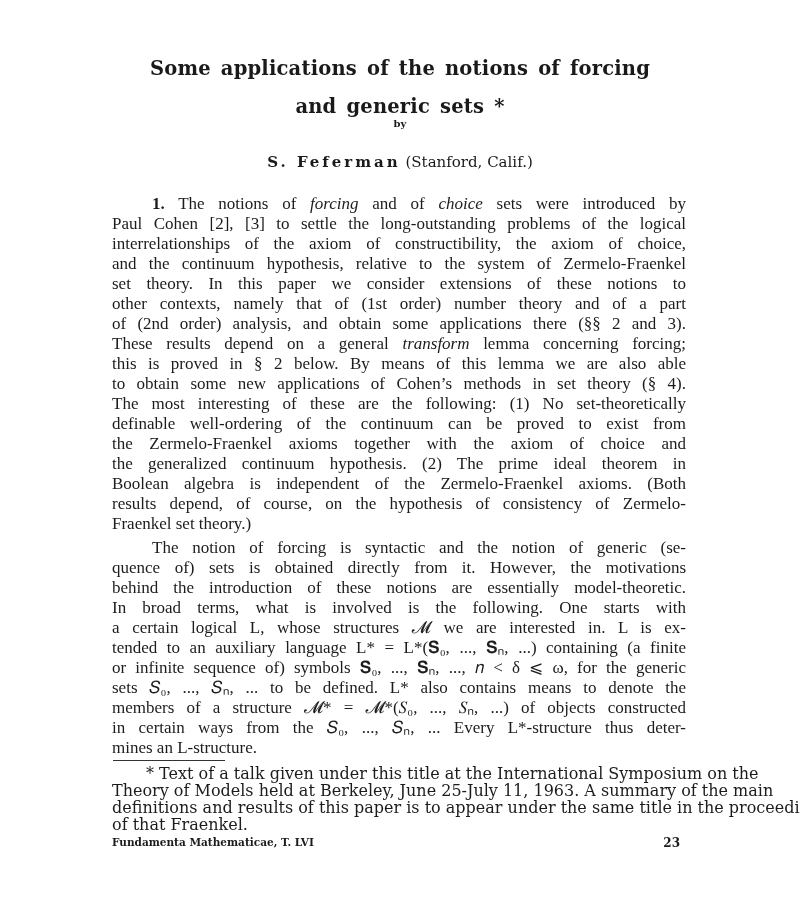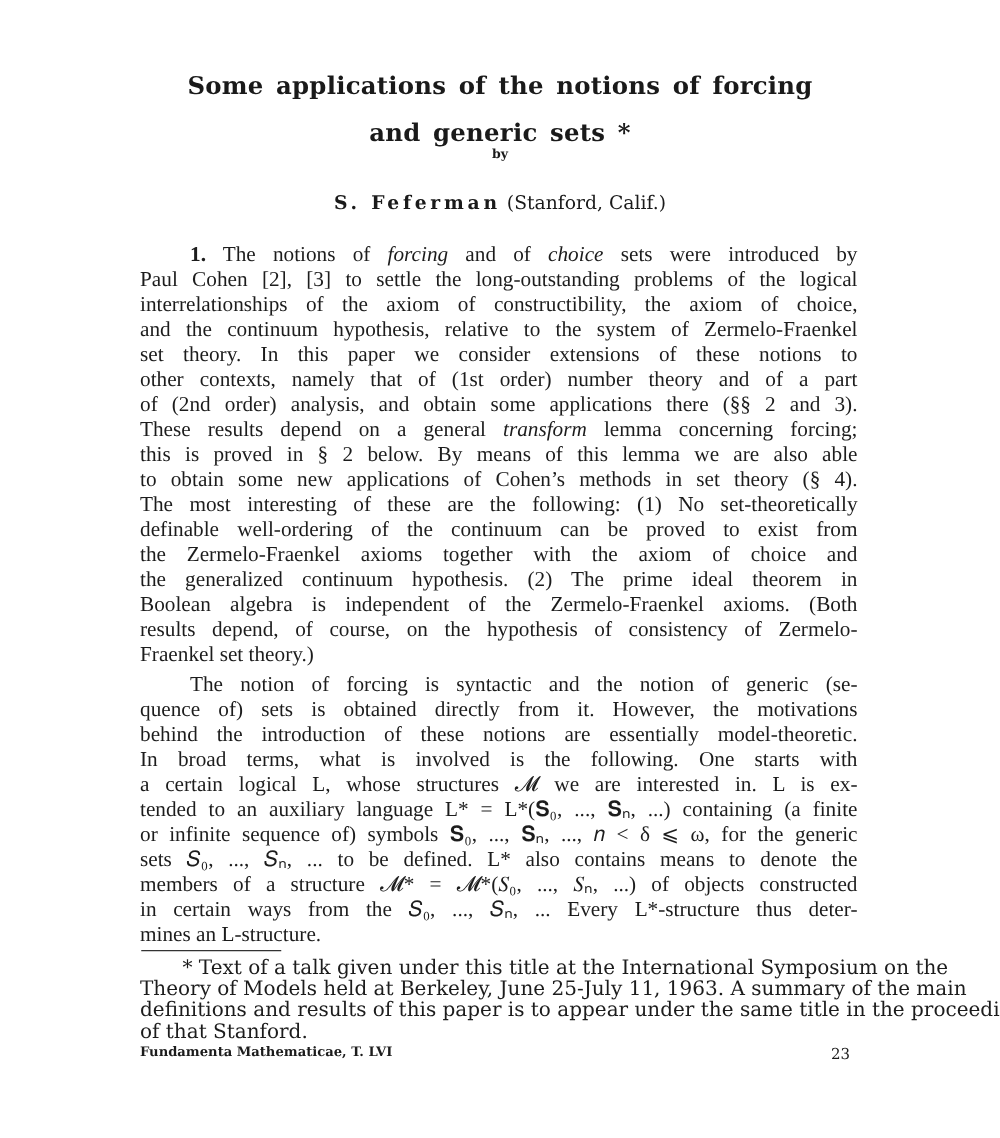--- a/index.html
+++ b/index.html
@@ -105,21 +105,21 @@
     font-size: 10.5px;
     color: #1c1c1c;
   }
   .pagenum {
     position: absolute;
     top: 836px;
     left: 654px;
     width: 26px;
     text-align: right;
     font-family: "DejaVu Serif", serif;
-    font-weight: normal;
+    font-weight: bold;
     font-size: 12px;
     color: #1c1c1c;
   }
 </style>
 </head>
 <body>
 
 <div class="page">
 
   <div class="title l1">Some applications of the notions of forcing</div>
@@ -161,18 +161,18 @@
   <div class="body-line" style="top:658px">or infinite sequence of) symbols 𝐒₀, ..., 𝐒ₙ, ..., 𝑛 &lt; δ ⩽ ω, for the generic</div>
   <div class="body-line" style="top:678px">sets 𝑆₀, ..., 𝑆ₙ, ... to be defined. L* also contains means to denote the</div>
   <div class="body-line" style="top:698px">members of a structure 𝓜* = 𝓜*(𝑆₀, ..., 𝑆ₙ, ...) of objects constructed</div>
   <div class="body-line" style="top:718px">in certain ways from the 𝑆₀, ..., 𝑆ₙ, ... Every L*-structure thus deter-</div>
   <div class="body-line last" style="top:738px">mines an L-structure.</div>
 
   <div class="footrule"></div>
   <div class="foot-line indent" style="top:765px">* Text of a talk given under this title at the International Symposium on the</div>
   <div class="foot-line" style="top:782px">Theory of Models held at Berkeley, June 25-July 11, 1963. A summary of the main</div>
   <div class="foot-line" style="top:799px">definitions and results of this paper is to appear under the same title in the proceedings</div>
-  <div class="foot-line last" style="top:816px">of that Stanford.</div>
+  <div class="foot-line last" style="top:816px">of that Fraenkel.</div>
 
   <div class="journal">Fundamenta Mathematicae, T. LVI</div>
   <div class="pagenum">23</div>
 
 </div>
 
 </body></html>

